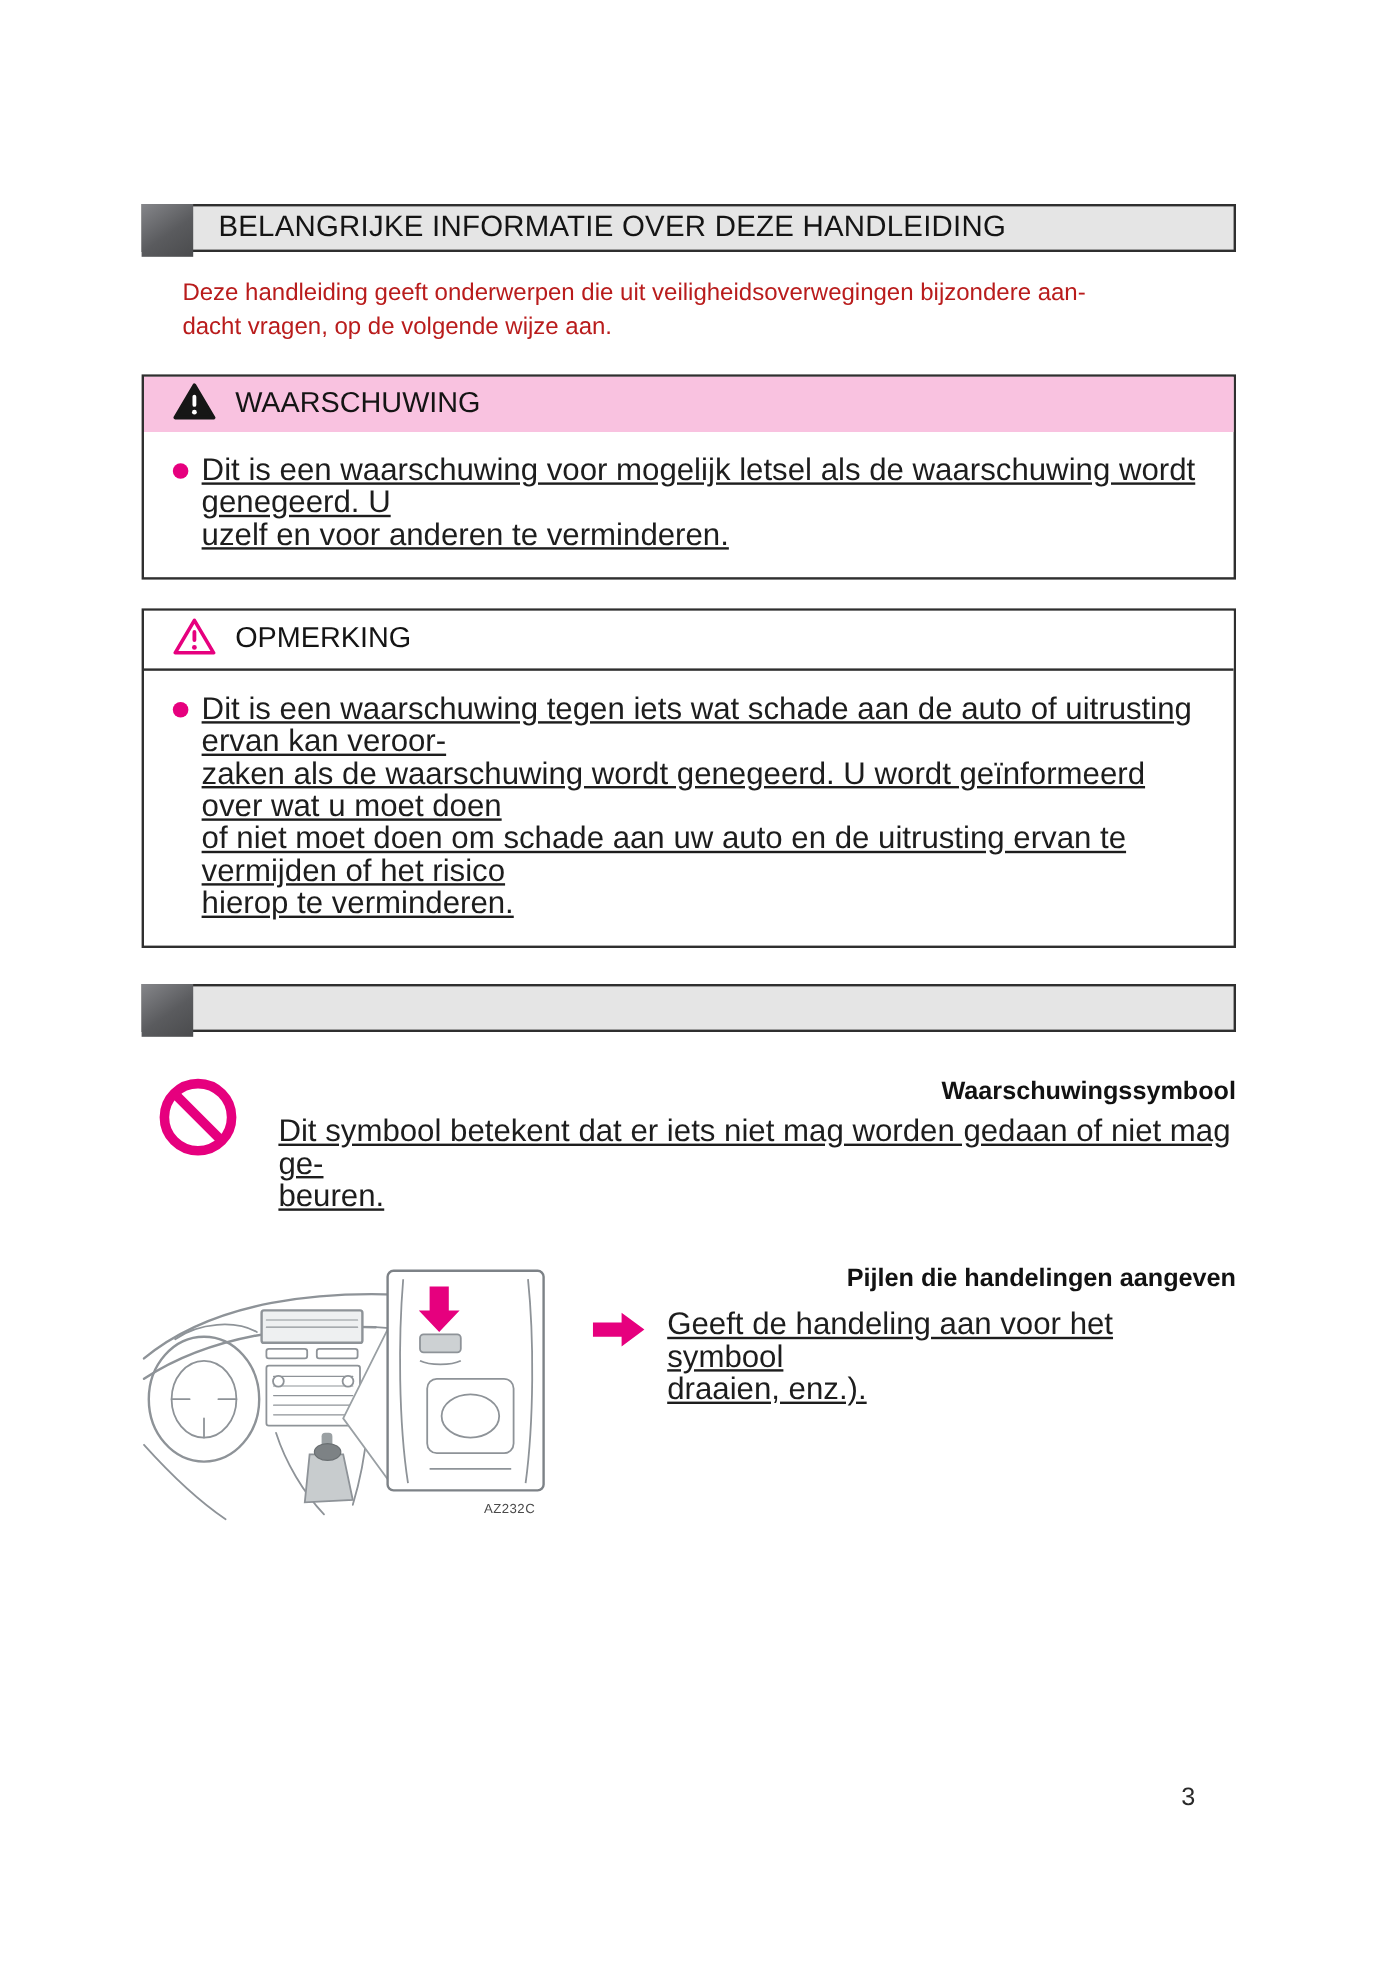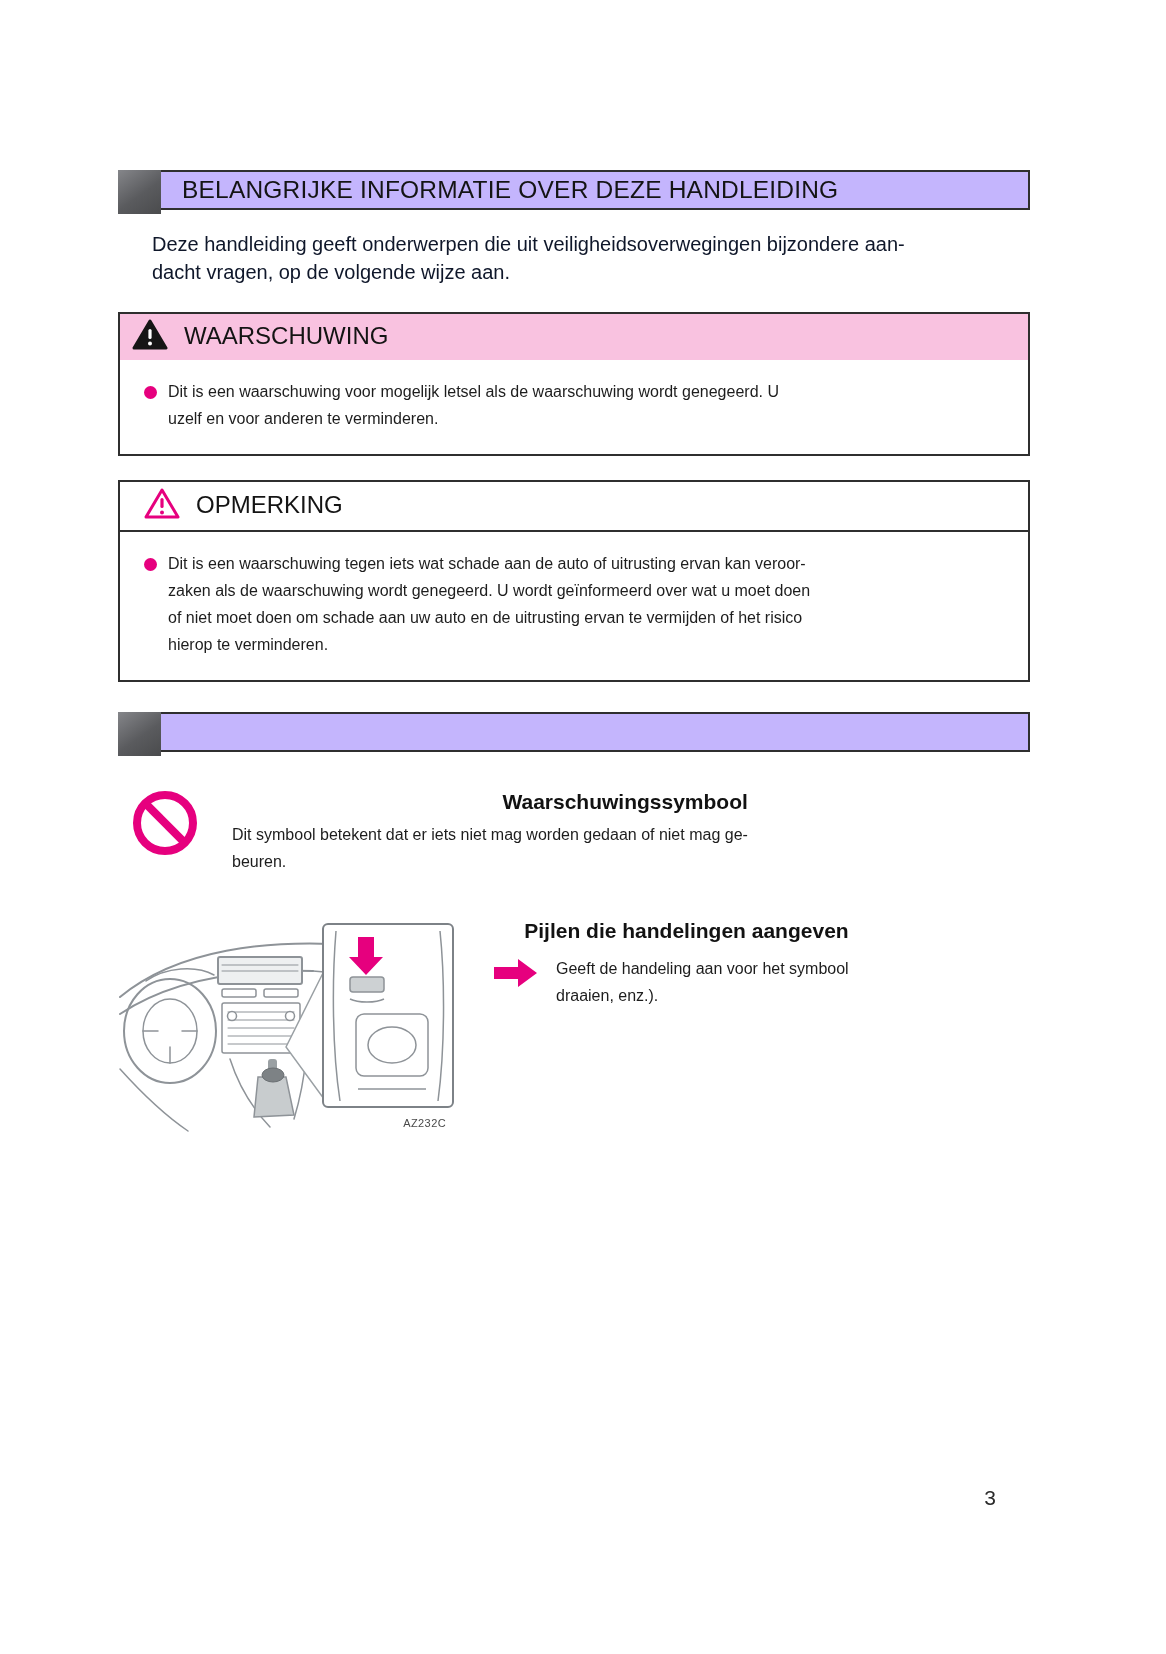--- a/index.html
+++ b/index.html
@@ -8,37 +8,37 @@
     width: 1166px; height: 1654px;
     background: #ffffff;
     font-family: "Liberation Sans", sans-serif;
     color: #1d1d1d;
     position: relative;
   }
   .page { position: relative; width: 1166px; height: 1654px; overflow: hidden; background: #fff; }
   .content { position: absolute; left: 118px; top: 170px; width: 912px; }
 
   
-  .section-header { position: relative; height: 40px; border: 2px solid #2f2f2f; display: flex; align-items: center; background: #c4b5fd; }
+  .section-header { position: relative; height: 40px; border: 2px solid #2f2f2f; display: flex; align-items: center; background: #e5e5e5; }
   .gray-block { position: absolute; left: -2px; top: -2px; width: 43px; height: 44px;
     background: linear-gradient(145deg, #85868a 0%, #5a5b5e 55%, #4a4b4d 100%); }
   .section-title { font-size: 24.5px; color: #141414; padding-left: 62px; letter-spacing: 0.2px; white-space: nowrap; }
 
-  .intro { margin: 20px 0 0 34px; font-size: 20px; line-height: 28px; color: #0f172a; }
+  .intro { margin: 20px 0 0 34px; font-size: 20px; line-height: 28px; color: #b91c1c; }
 
   
   .box { border: 2px solid #2f2f2f; background: #fff; }
   .warn-box { margin-top: 26px; }
   .notice-box { margin-top: 24px; }
-  .warn-band { background: #f9c2e0; display: flex; align-items: center; gap: 16px; height: 46px; padding-left: 12px; }
+  .warn-band { background: #f9c2e0; display: flex; align-items: center; gap: 16px; height: 46px; padding-left: 24px; }
   .notice-head { display: flex; align-items: center; gap: 16px; height: 50px; padding-left: 24px; border-bottom: 2px solid #2f2f2f; background: #fff; text-align: right; }
   .band-title { font-size: 24px; color: #141414; padding-bottom: 2px; white-space: nowrap; }
   .box-body { display: flex; gap: 11px; padding: 18px 24px 22px 24px; }
   .bullet { width: 13px; height: 13px; border-radius: 50%; background: #e6007e; flex: none; margin-top: 8px; }
-  .body-lines { font-size: 16px; line-height: 27px; color: #1d1d1d; }
+  .body-lines { font-size: 26px; line-height: 27px; color: #1d1d1d; text-decoration: underline; }
 
   .section-header.second { margin-top: 30px; }
 
   
   .symbol-row { display: flex; margin-top: 38px; margin-left: 14px; gap: 34px; align-items: flex-start; }
   .sub-heading { font-size: 21px; font-weight: bold; color: #121212; margin-bottom: 7px; text-align: right; }
 
   
   .figure-row { display: flex; margin-top: 44px; align-items: flex-start; }
   .figure { position: relative; width: 340px; height: 215px; flex: none; }

